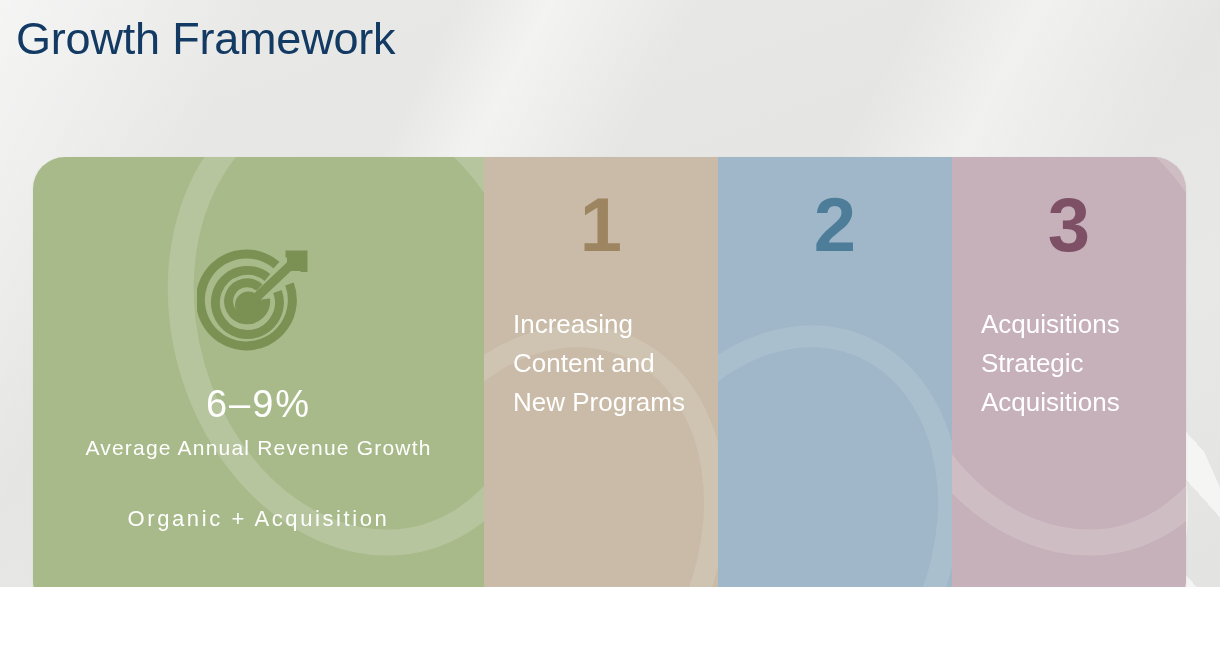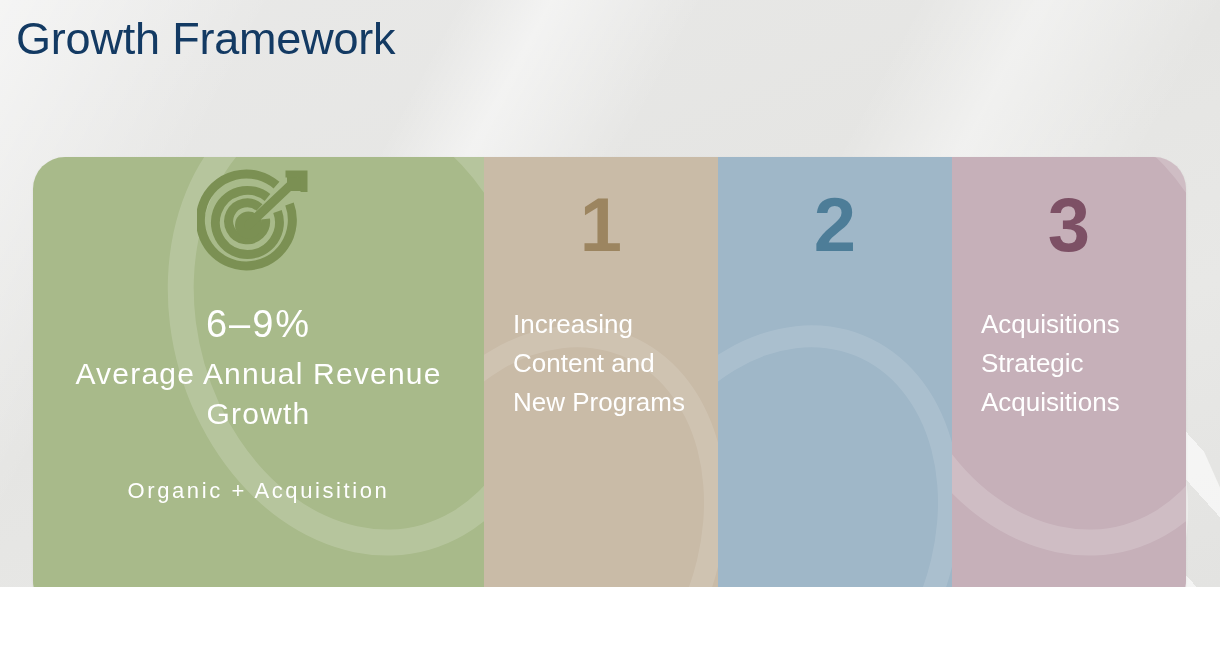--- a/index.html
+++ b/index.html
@@ -90,20 +90,21 @@
     display: flex;
     flex-direction: column;
     align-items: center;
     overflow: hidden;
   }
 
   
   .panel-hero {
     width: 451px;
     flex: 0 0 451px;
+    justify-content: center;
   }
   .panel-step {
     flex: 1 1 0;
     padding-top: 30px;
   }
 
   .panel-swirl {
     position: absolute;
     right: -70px;
     top: -80px;
@@ -139,21 +140,21 @@
     color: #ffffff;
     font-size: 38px;
     line-height: 1.0;
     letter-spacing: 2px;
     margin-top: 8px;
   }
   .hero-sub {
     position: relative;
     z-index: 2;
     color: #ffffff;
-    font-size: 30px;
+    font-size: 21px;
     line-height: 1.33;
     letter-spacing: 1.2px;
     text-align: center;
     margin-top: 11px;
   }
   .hero-note {
     position: relative;
     z-index: 2;
     color: #ffffff;
     font-size: 22px;

